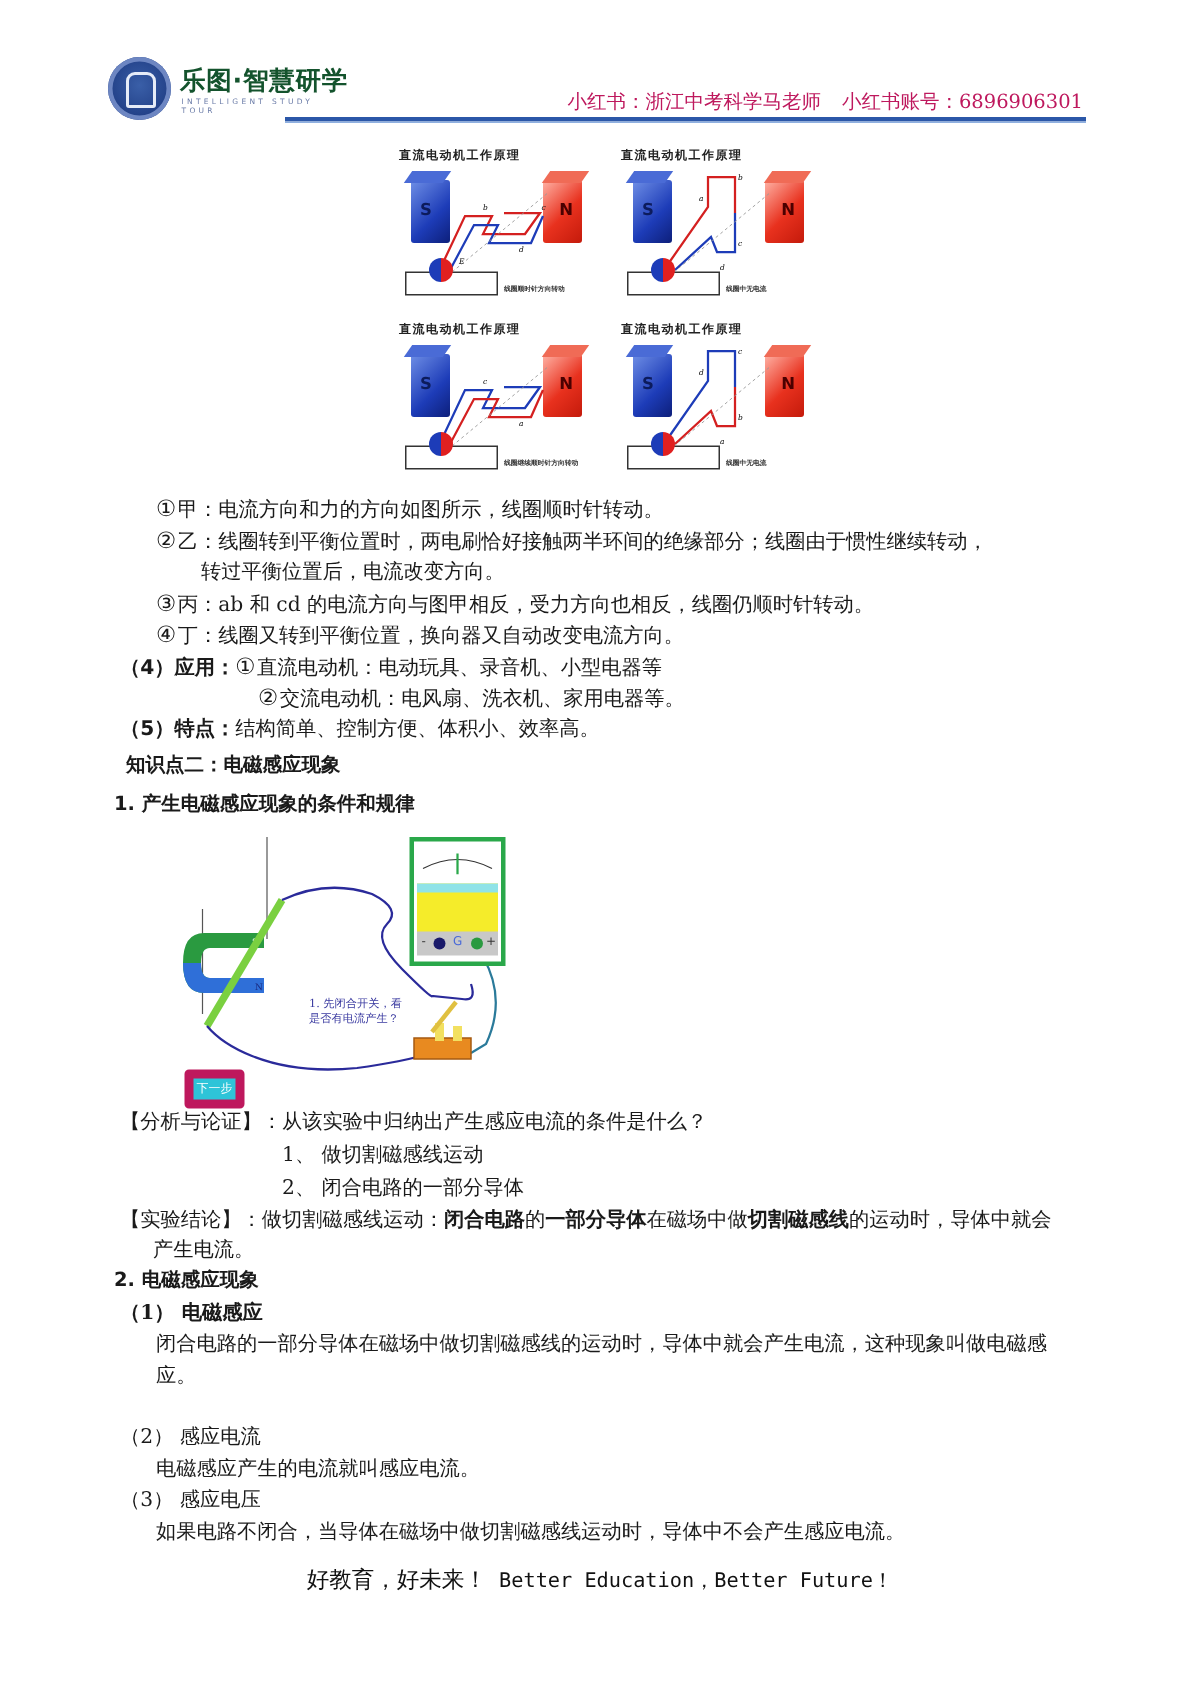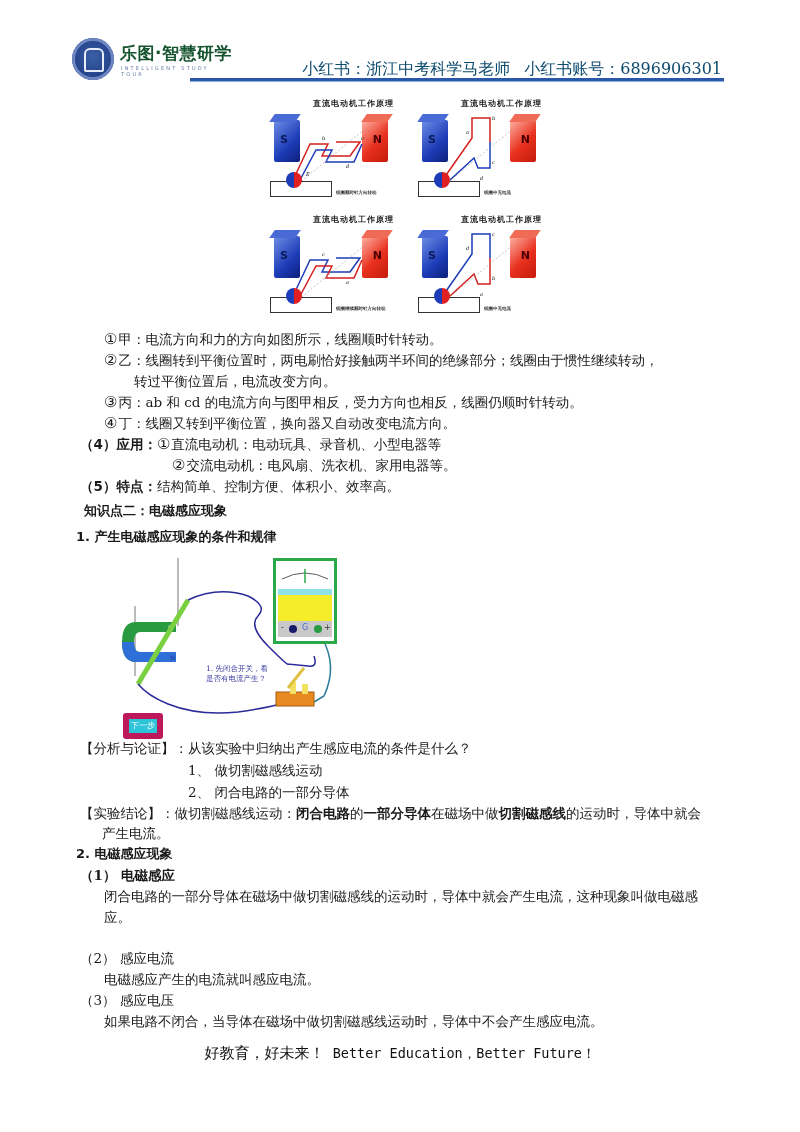--- a/index.html
+++ b/index.html
@@ -22,32 +22,32 @@
   }
   .logo-text {
     position: absolute; left: 48px; top: 4px; font-family: "DejaVu Sans", sans-serif;
     font-weight: bold; font-size: 17px; color: #14532d; letter-spacing: 0.5px;
   }
   .logo-sub {
     position: absolute; left: 49px; top: 27px; font-family: "DejaVu Sans", sans-serif;
     font-size: 5px; color: #6b7ca8; letter-spacing: 2.2px;
   }
   .header-info {
-    right: 78px; top: 59px; font-size: 16px; color: #0c4a6e; white-space: nowrap;
+    right: 78px; top: 59px; font-size: 13px; color: #be185d; white-space: nowrap;
   }
   .header-info span + span { margin-left: 14px; }
   .rule1 { left: 190px; top: 78px; width: 534px; height: 3px; background: #2b57a8; }
   .rule2 { left: 190px; top: 81px; width: 534px; height: 1px; background: #8fb0e0; }
 
   
   .motor {
     position: absolute; width: 128px; height: 112px;
   }
   .motor-title {
-    position: absolute; left: 0; top: 0; width: 100%; text-align: right;
+    position: absolute; left: 0; top: 0; width: 100%; text-align: left;
     font-family: Liberation Serif, serif; font-weight: bold; font-size: 8px; color: #222;
     letter-spacing: 1px;
   }
   .mag-s {
     position: absolute; left: 8px; top: 22px; width: 26px; height: 42px;
     background: linear-gradient(135deg, #6f8fe6, #1d3cb8 60%, #0d1f7a);
     border-radius: 2px;
   }
   .mag-s::before {
     content: ""; position: absolute; left: -2px; top: -6px; width: 26px; height: 8px;

